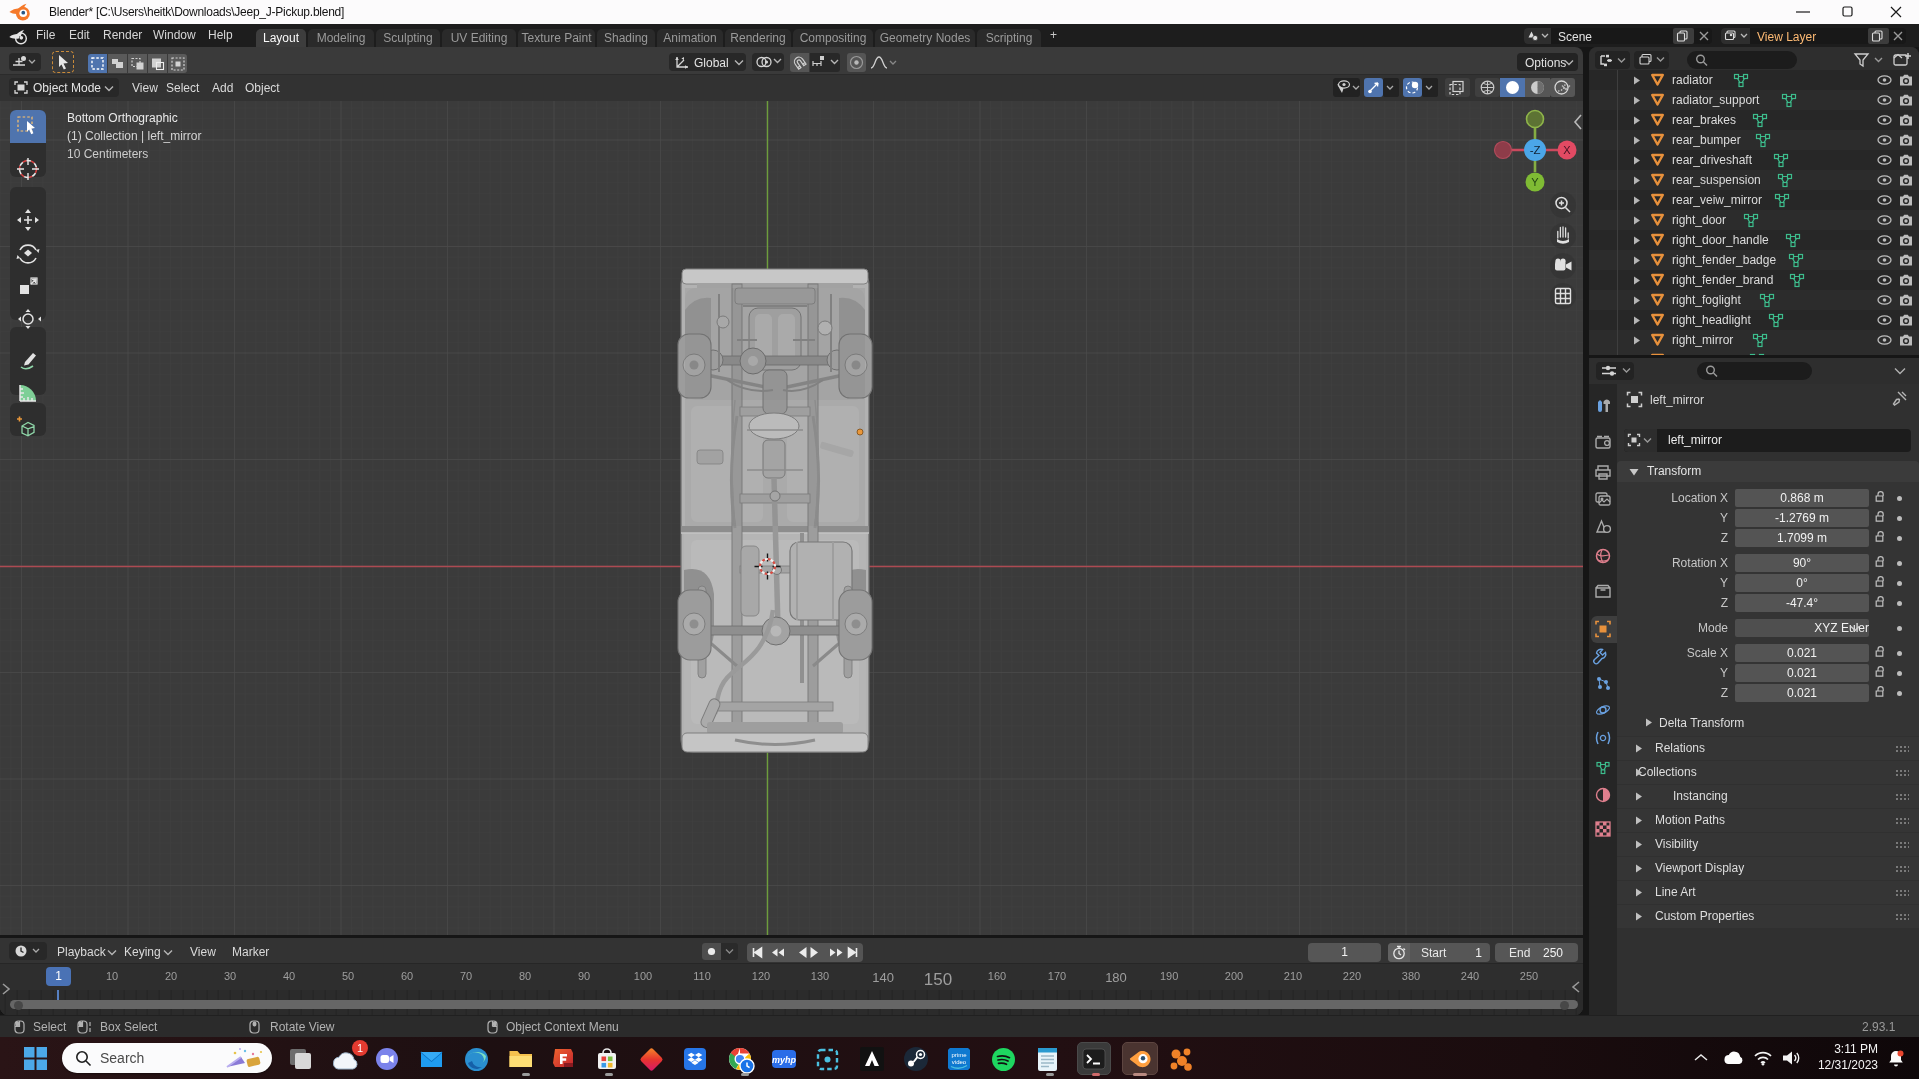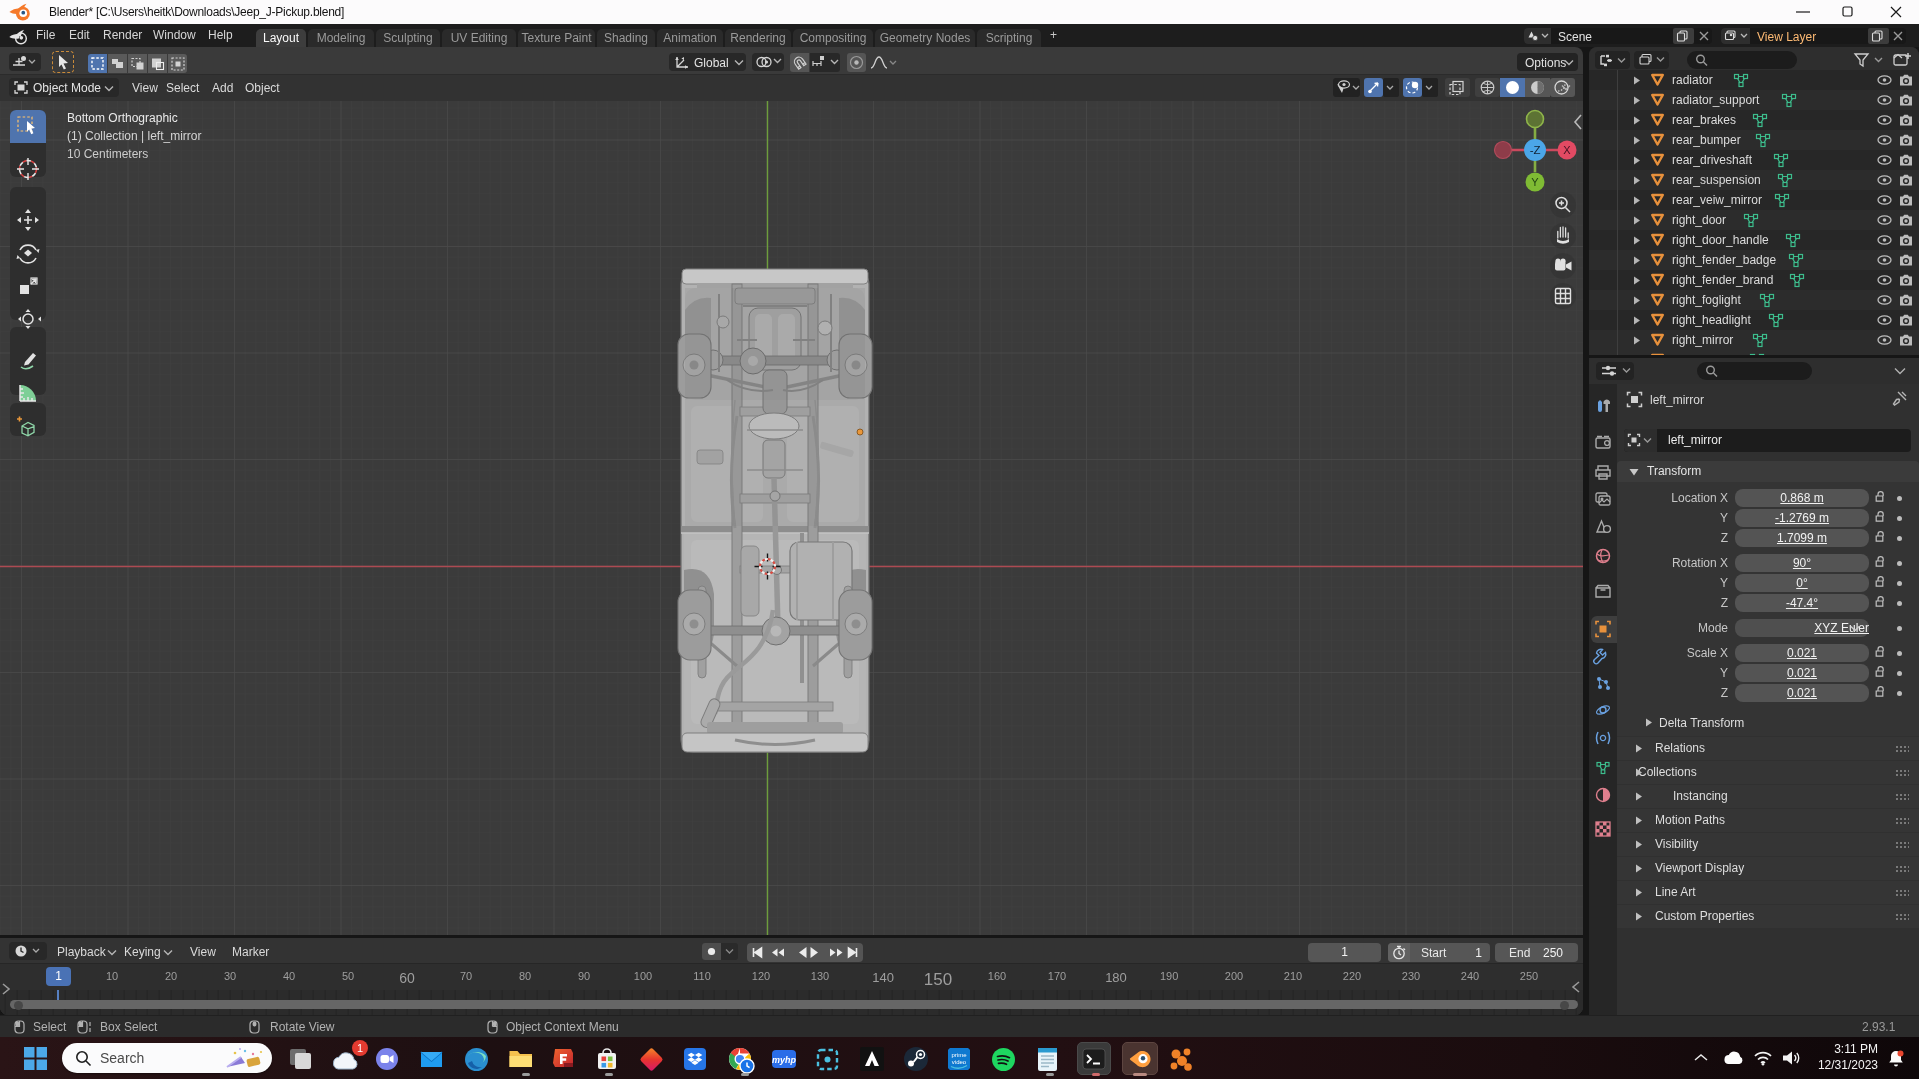--- a/index.html
+++ b/index.html
@@ -26,21 +26,21 @@
 #tlhdr { position:absolute; left:0; top:0; width:1583px; height:26px; background:#333333; border-bottom:1px solid #262626;}
 
 #outliner { left:1589px; top:47px; width:330px; height:308px; background:#282828; border-radius:8px 8px 0 0; overflow:hidden;}
 #outhdr { position:absolute; left:0; top:0; width:330px; height:26px; background:#2e2e2e; }
 .orow { position:absolute; left:0; width:330px; height:20px; }
 .orow .nm { position:absolute; left:83px; top:3px; font-size:12px; color:#dcdcdc; }
 #props { left:1589px; top:358px; width:330px; height:657px; background:#303030; overflow:hidden; }
 #phdr { position:absolute; left:0; top:0; width:330px; height:26px; background:#2e2e2e; }
 #ptabs { position:absolute; left:0; top:26px; width:28px; height:631px; background:#262626; }
 .prow-label { position:absolute; font-size:12px; color:#c6c6c6; text-align:right; width:110px; }
-.pfield { position:absolute; left:146px; width:134px; height:18px; background:#545454; border-radius:8px; font-size:12px; color:#f1f1f1; text-align:center; line-height:18px;text-decoration:underline; }
+.pfield { position:absolute; left:146px; width:134px; height:18px; background:#545454; border-radius:2px; font-size:12px; color:#f1f1f1; text-align:center; line-height:18px; }
 .panelrow { position:absolute; left:28px; width:302px; height:23px; background:#353535; font-size:12px; color:#dedede; line-height:23px; }
 
 #statusbar { left:0; top:1015px; width:1919px; height:22px; background:#2b2b2b; border-top:1px solid #202020; font-size:12px; color:#b2b2b2; }
 
 #taskbar { left:0; top:1037px; width:1919px; height:42px; background:linear-gradient(90deg,#2a1416 0%, #1d0f11 25%, #220f12 55%, #1a0c0e 80%, #0e0709 100%); }
 .tdash { position:absolute; top:1073px; width:8px; height:3px; border-radius:2px; background:#9b9b9b; }
 </style>
 </head>
 <body>
 
@@ -525,38 +525,38 @@
 
  <div class="abs" style="left:0;top:27px;width:1583px;height:50px;background:#2e2e2e;border-radius:0 0 8px 8px;overflow:hidden">
    <div class="abs" style="left:0;top:25px;width:1583px;height:25px;background:#2b2b2b"></div>
    <div class="abs" style="left:0;top:25px;width:1583px;height:25px;background:repeating-linear-gradient(90deg, #232323 0 1px, transparent 1px 11.81px);background-position:52.7px 0"></div>
    <div id="rnums">
         <div class="abs" style="left:97px;top:5px;width:30px;text-align:center;font-size:11px;color:#9e9e9e">10</div>
         <div class="abs" style="left:156px;top:5px;width:30px;text-align:center;font-size:11px;color:#9e9e9e">20</div>
         <div class="abs" style="left:215px;top:5px;width:30px;text-align:center;font-size:11px;color:#9e9e9e">30</div>
         <div class="abs" style="left:274px;top:5px;width:30px;text-align:center;font-size:11px;color:#9e9e9e">40</div>
         <div class="abs" style="left:333px;top:5px;width:30px;text-align:center;font-size:11px;color:#9e9e9e">50</div>
-        <div class="abs" style="left:392px;top:5px;width:30px;text-align:center;font-size:14px;color:#9e9e9e">60</div>
+        <div class="abs" style="left:392px;top:5px;width:30px;text-align:center;font-size:11px;color:#9e9e9e">60</div>
         <div class="abs" style="left:451px;top:5px;width:30px;text-align:center;font-size:11px;color:#9e9e9e">70</div>
         <div class="abs" style="left:510px;top:5px;width:30px;text-align:center;font-size:11px;color:#9e9e9e">80</div>
         <div class="abs" style="left:569px;top:5px;width:30px;text-align:center;font-size:11px;color:#9e9e9e">90</div>
         <div class="abs" style="left:628px;top:5px;width:30px;text-align:center;font-size:11px;color:#9e9e9e">100</div>
         <div class="abs" style="left:687px;top:5px;width:30px;text-align:center;font-size:11px;color:#9e9e9e">110</div>
         <div class="abs" style="left:746px;top:5px;width:30px;text-align:center;font-size:11px;color:#9e9e9e">120</div>
         <div class="abs" style="left:805px;top:5px;width:30px;text-align:center;font-size:11px;color:#9e9e9e">130</div>
         <div class="abs" style="left:864px;top:5px;width:30px;text-align:right;font-size:13px;color:#9e9e9e">140</div>
         <div class="abs" style="left:923px;top:5px;width:30px;text-align:center;font-size:17px;color:#9e9e9e">150</div>
         <div class="abs" style="left:982px;top:5px;width:30px;text-align:center;font-size:11px;color:#9e9e9e">160</div>
         <div class="abs" style="left:1042px;top:5px;width:30px;text-align:center;font-size:11px;color:#9e9e9e">170</div>
         <div class="abs" style="left:1101px;top:5px;width:30px;text-align:center;font-size:13px;color:#9e9e9e">180</div>
         <div class="abs" style="left:1160px;top:5px;width:30px;text-align:left;font-size:11px;color:#9e9e9e">190</div>
         <div class="abs" style="left:1219px;top:5px;width:30px;text-align:center;font-size:11px;color:#9e9e9e">200</div>
         <div class="abs" style="left:1278px;top:5px;width:30px;text-align:center;font-size:11px;color:#9e9e9e">210</div>
         <div class="abs" style="left:1337px;top:5px;width:30px;text-align:center;font-size:11px;color:#9e9e9e">220</div>
-        <div class="abs" style="left:1396px;top:5px;width:30px;text-align:center;font-size:11px;color:#9e9e9e">230</div>
+        <div class="abs" style="left:1396px;top:5px;width:30px;text-align:center;font-size:11px;color:#9e9e9e">380</div>
         <div class="abs" style="left:1455px;top:5px;width:30px;text-align:center;font-size:11px;color:#9e9e9e">240</div>
         <div class="abs" style="left:1514px;top:5px;width:30px;text-align:center;font-size:11px;color:#9e9e9e">250</div>
       </div>
 
    <div class="abs" style="left:57px;top:25px;width:2px;height:11px;background:#5680c2"></div>
    <div class="abs" style="left:46px;top:2px;width:25px;height:19px;background:#4a72b5;border-radius:4px;font-size:12px;color:#fff;text-align:center;line-height:19px">1</div>
    <svg class="abs" style="left:1570px;top:14px" width="12" height="16" viewBox="0 0 12 16">
         <path d="M9 3 l-6 5 6 5" stroke="#9a9a9a" stroke-width="1.6" fill="none"></path>
       </svg>
 

